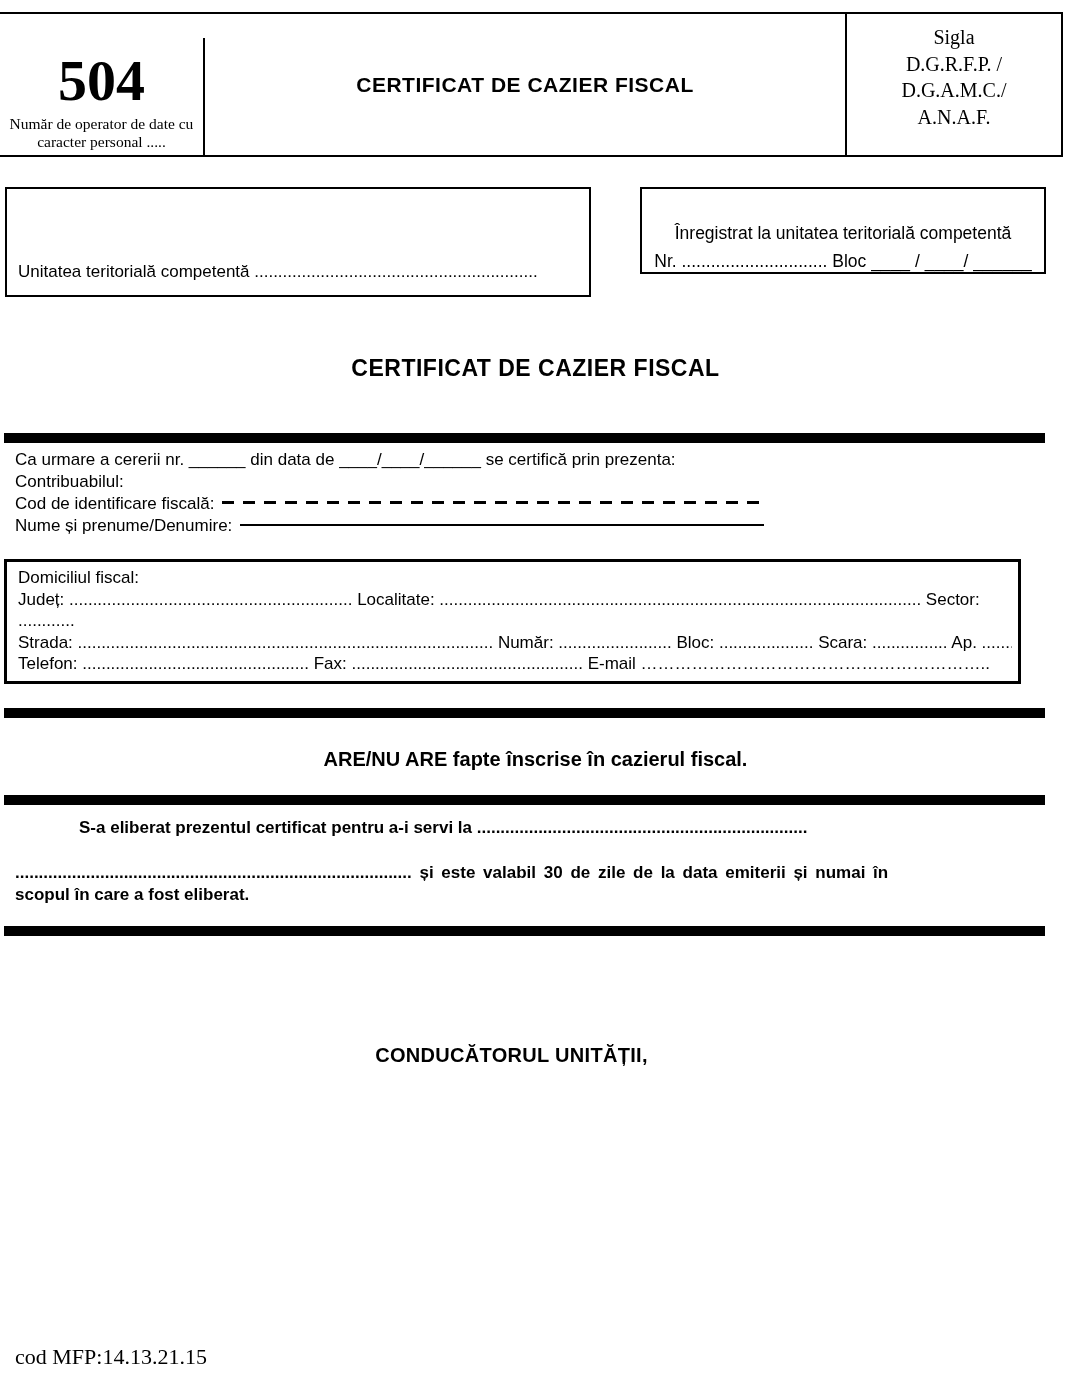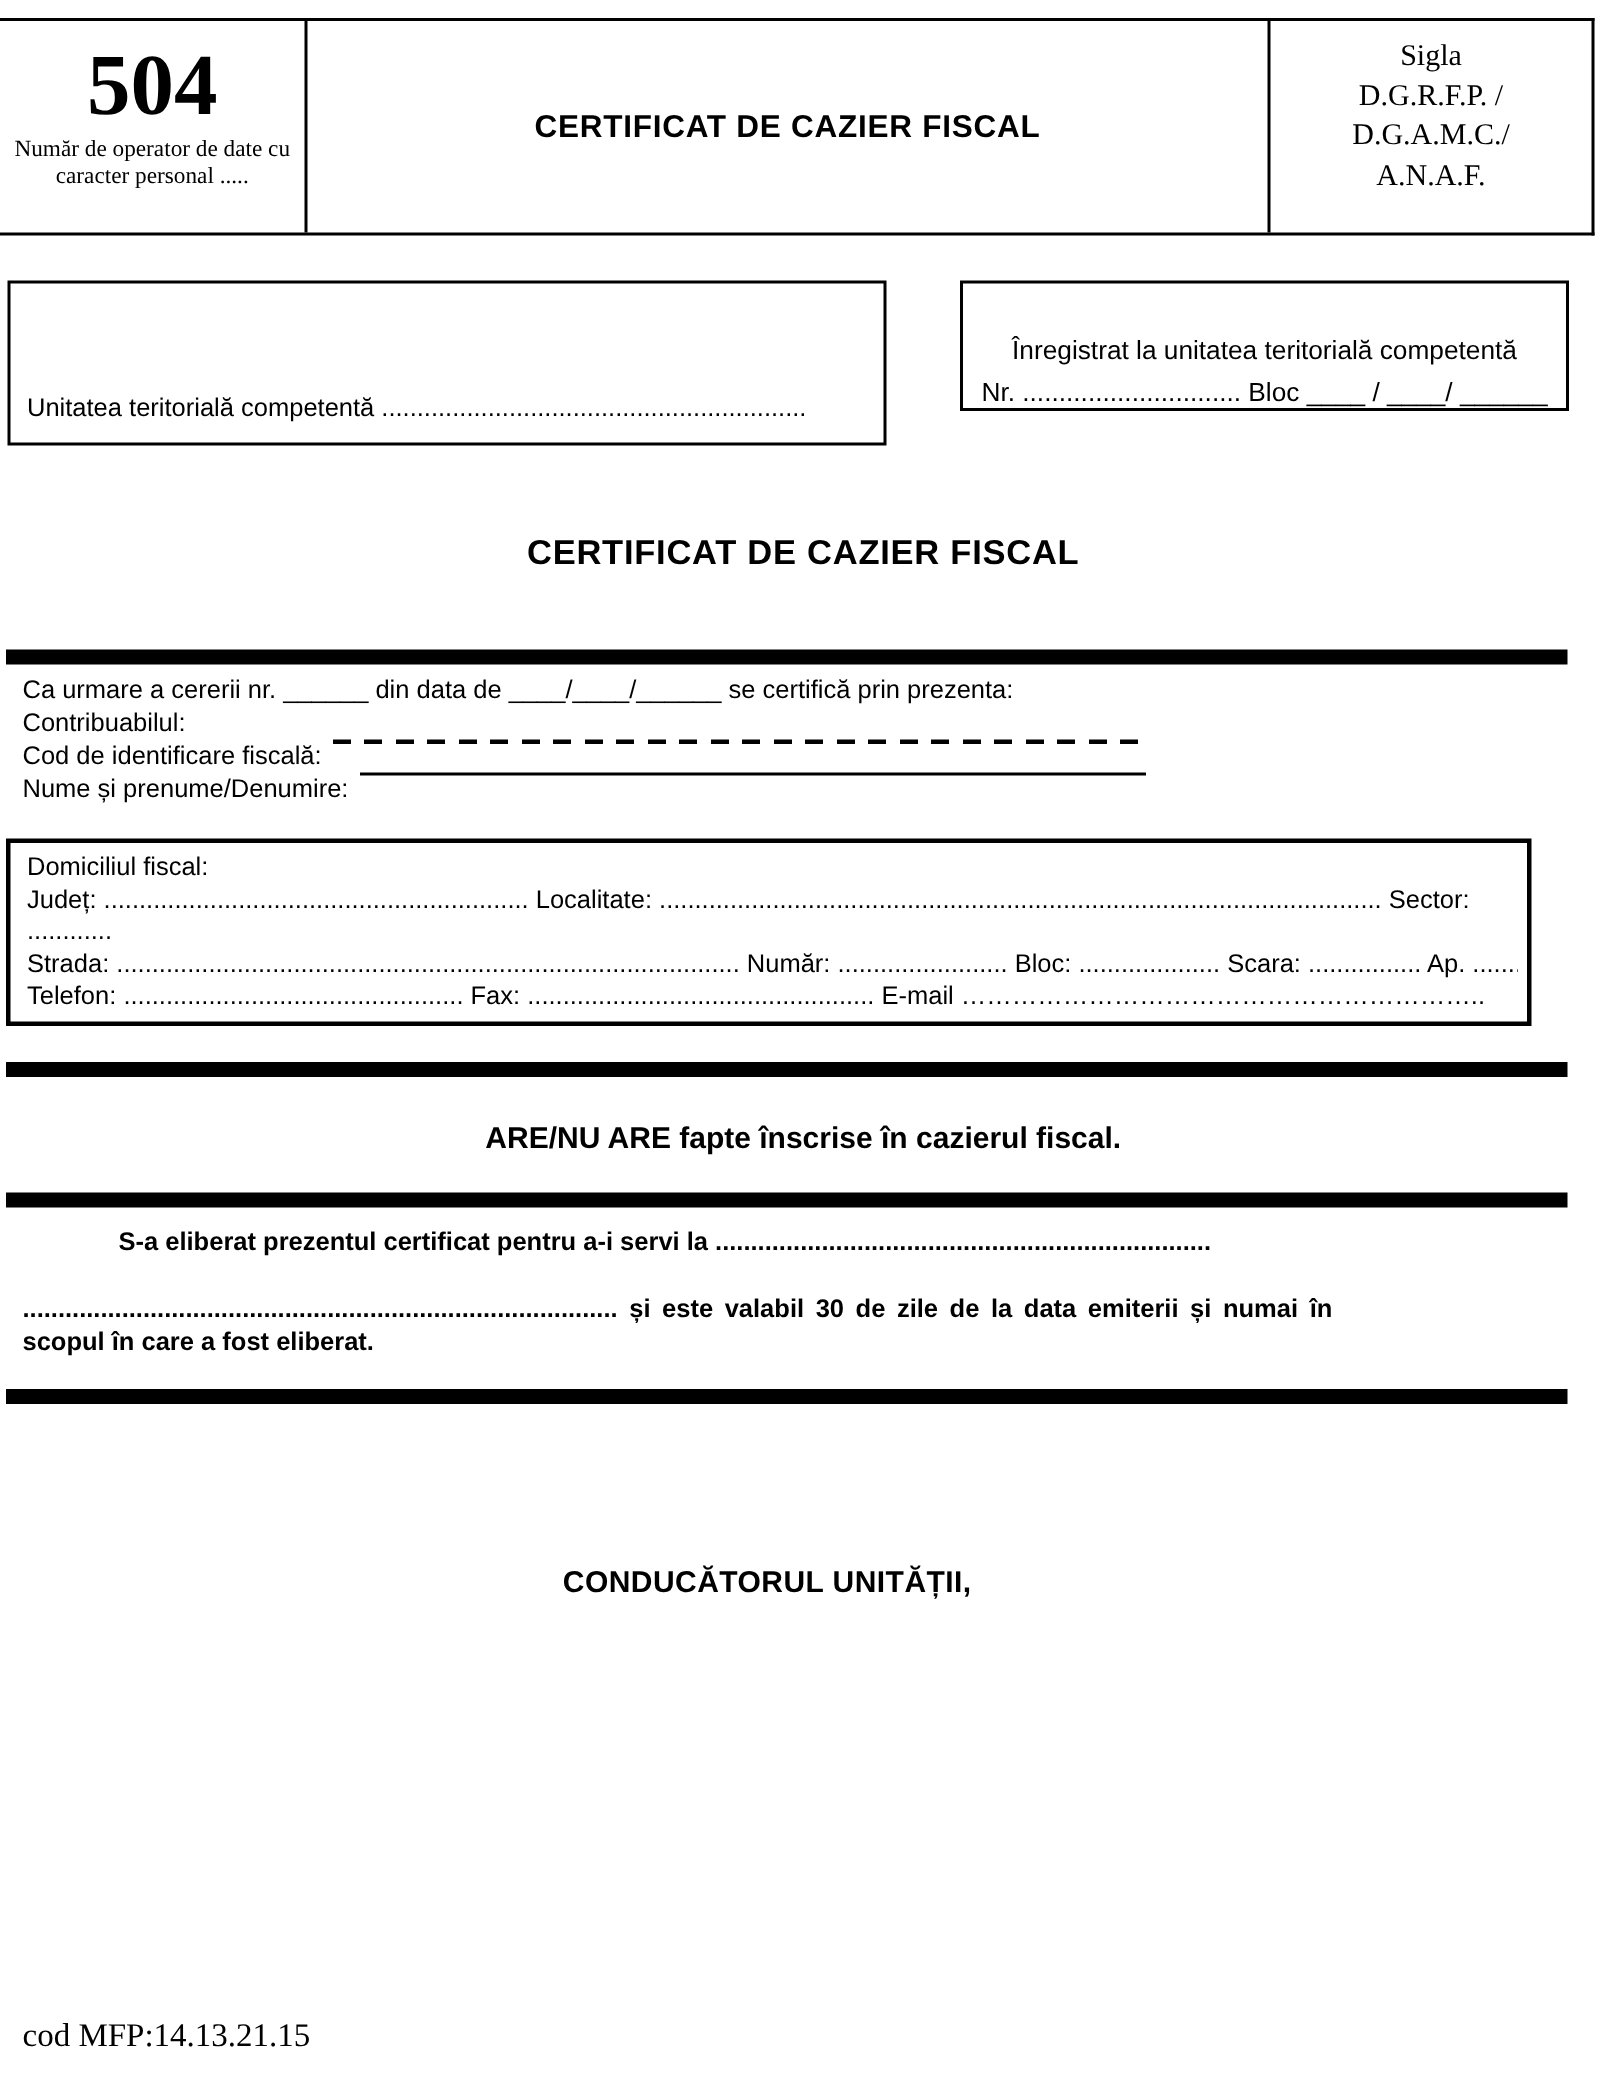--- a/index.html
+++ b/index.html
@@ -18,21 +18,21 @@
     width:1063px;
     height:145px;
     box-sizing:border-box;
     border-top:2px solid #000;
     border-bottom:2px solid #000;
     border-right:2px solid #000;
   }
   .hcell-left {
     width:205px; box-sizing:border-box;
     border-right:2px solid #000;
-    text-align:center; padding-top:14px;
+    text-align:center; padding-top:14px;margin-top:24px;
   }
   .form-number { font-family:"Liberation Serif", serif; font-size:58px; font-weight:bold; line-height:1; }
   .form-note { font-family:"Liberation Serif", serif; font-size:15.5px; line-height:1.18; margin-top:5px; }
   .hcell-center { flex:1; display:flex; align-items:center; justify-content:center; }
   .header-title { font-size:21px; font-weight:bold; letter-spacing:0.5px; }
   .hcell-right {
     width:216px; box-sizing:border-box;
     border-left:2px solid #000;
     text-align:center; padding-top:10px;
     font-family:"Liberation Serif", serif;
@@ -61,21 +61,21 @@
     font-size:23px; font-weight:bold; letter-spacing:0.5px;
   }
 
   .bar { margin-left:4px; width:1041px; height:10px; background:#000; }
   .bar1 { margin-top:51px; }
   .bar2 { margin-top:24px; }
   .bar3 { margin-top:24px; }
   .bar4 { margin-top:20px; }
 
   .request-block { margin:6px 0 0 15px; font-size:17px; line-height:22px; }
-  .fill-row { display:flex; align-items:flex-start; white-space:nowrap; }
+  .fill-row { display:flex; align-items:center; white-space:nowrap; }
   .dash-fill {
     width:545px; height:3px; margin:0 0 3px 8px;
     background:repeating-linear-gradient(90deg, #000 0 12px, transparent 12px 21px);
   }
   .solid-fill { width:524px; height:2px; margin:0 0 2px 8px; background:#000; }
 
   .domiciliu-box {
     margin-left:4px; margin-top:22px;
     width:1017px; box-sizing:border-box;
     border:3px solid #000;

